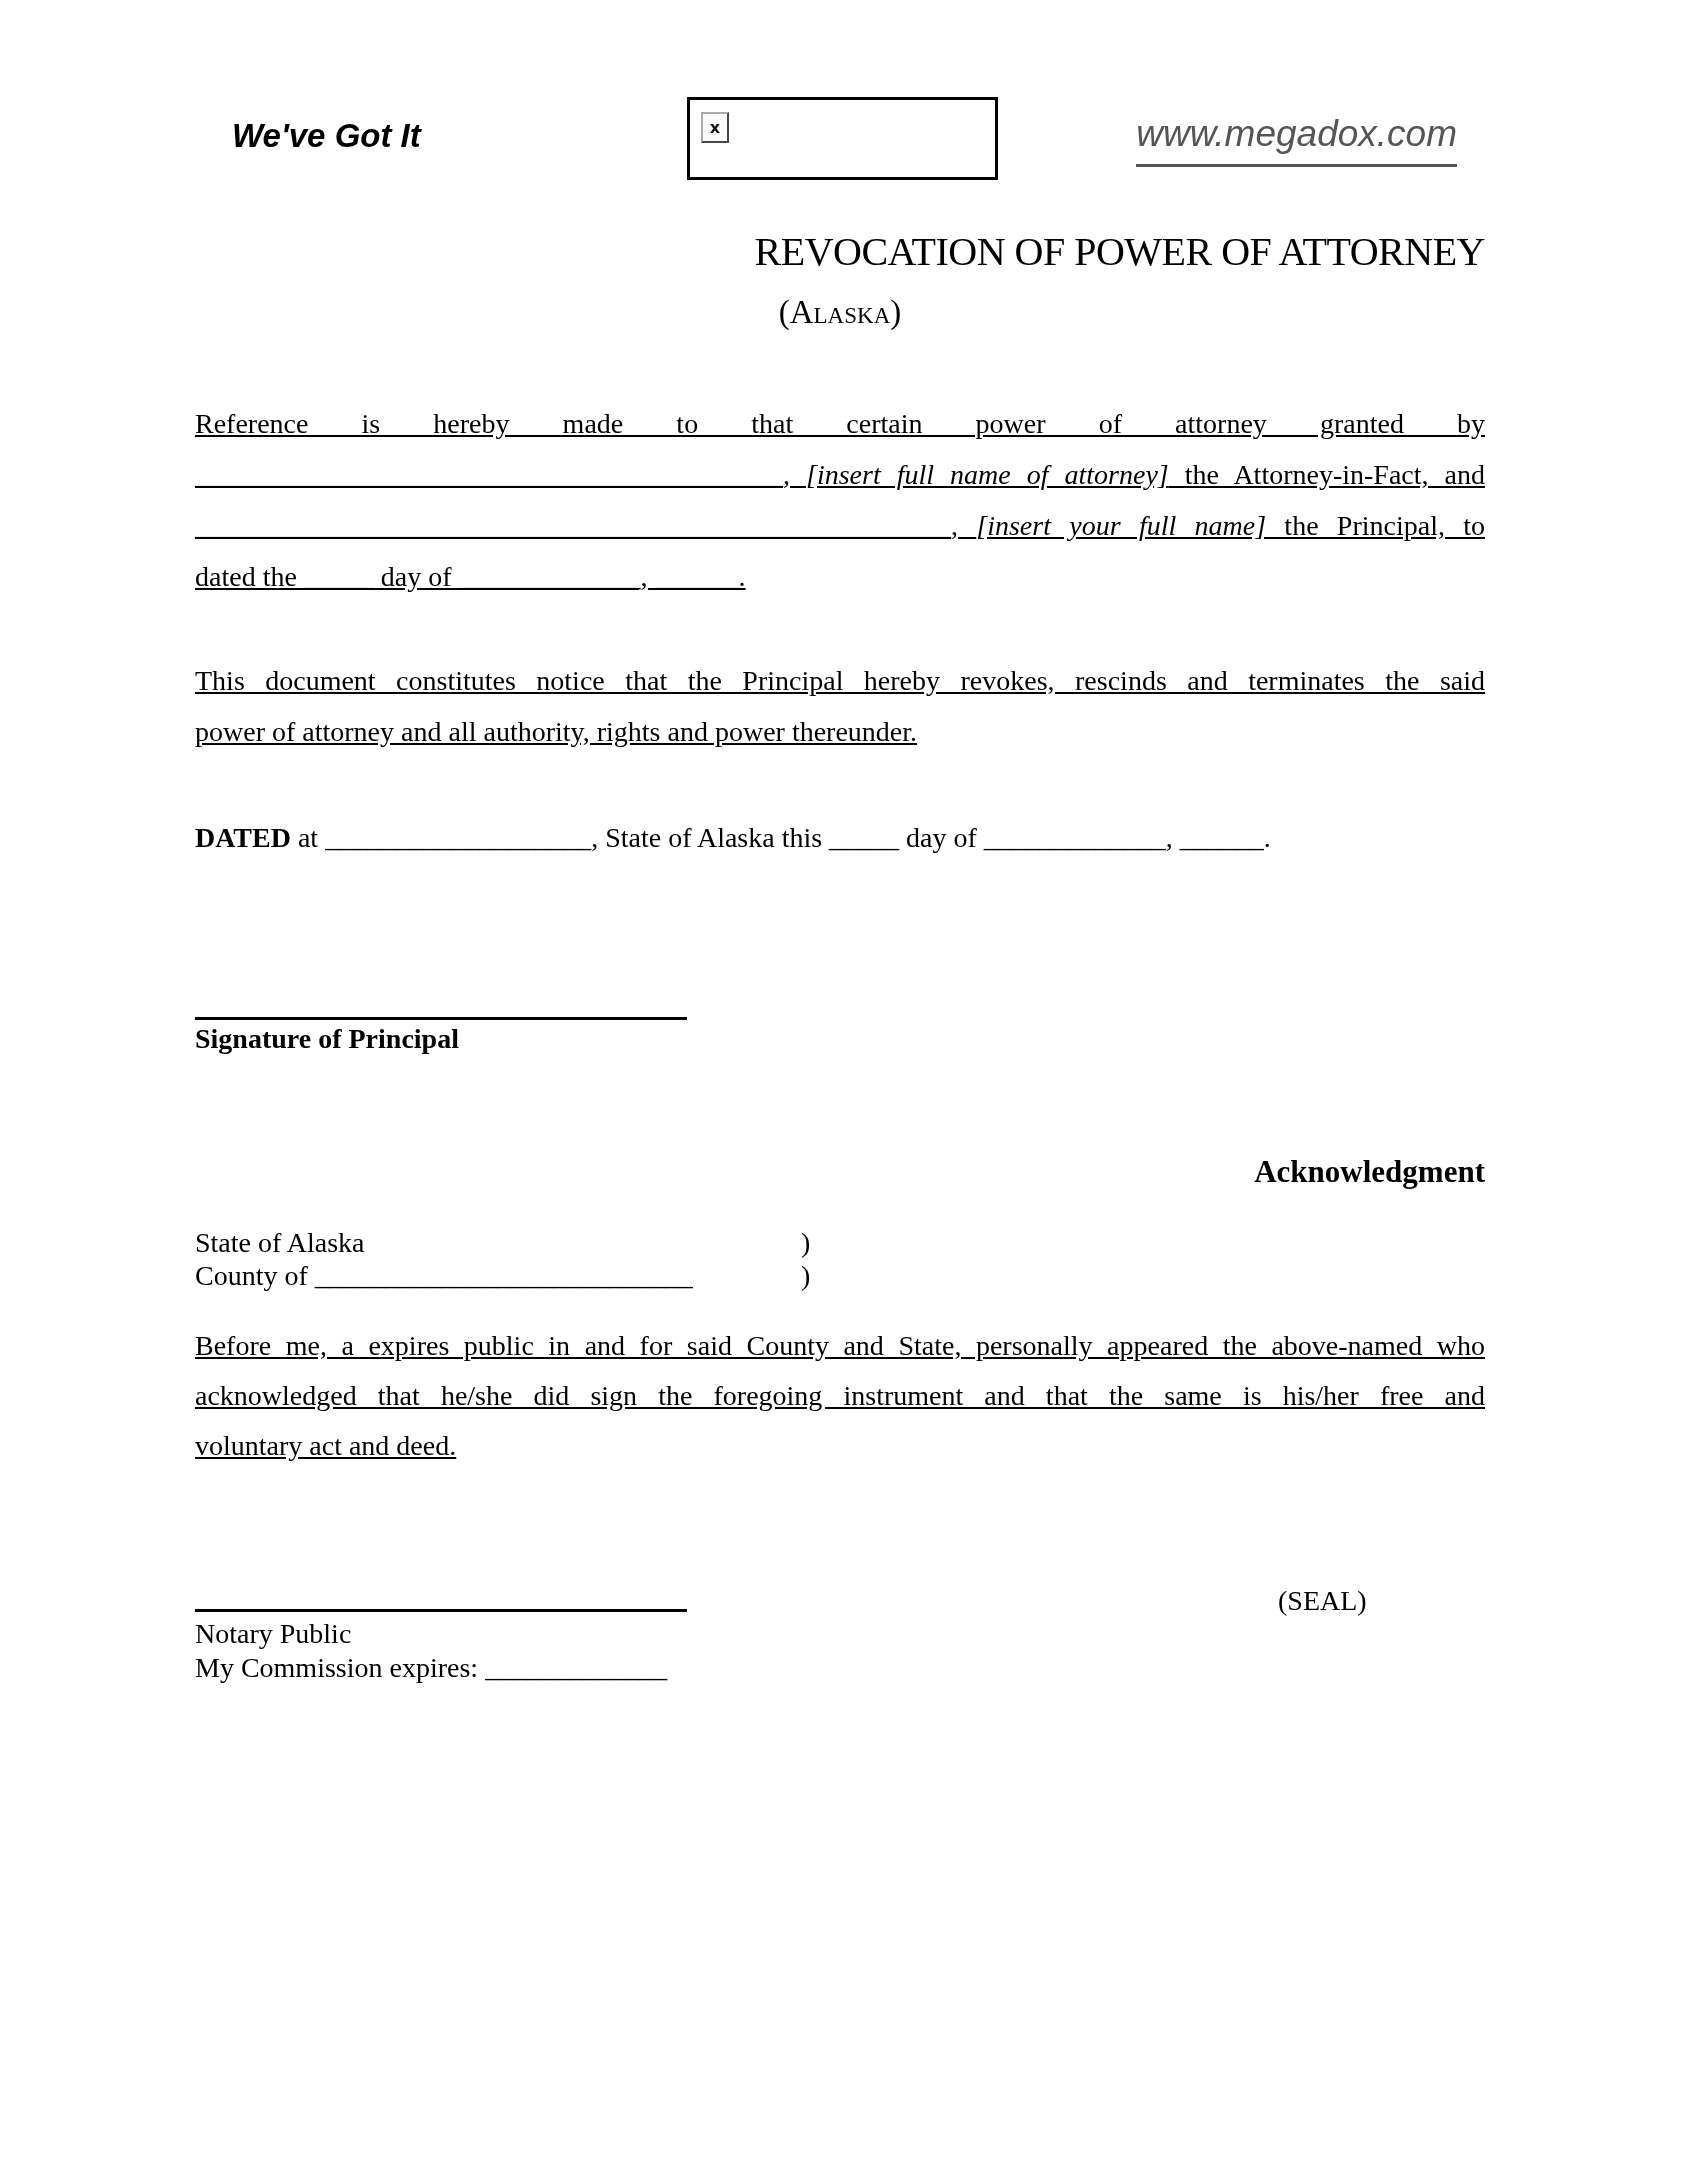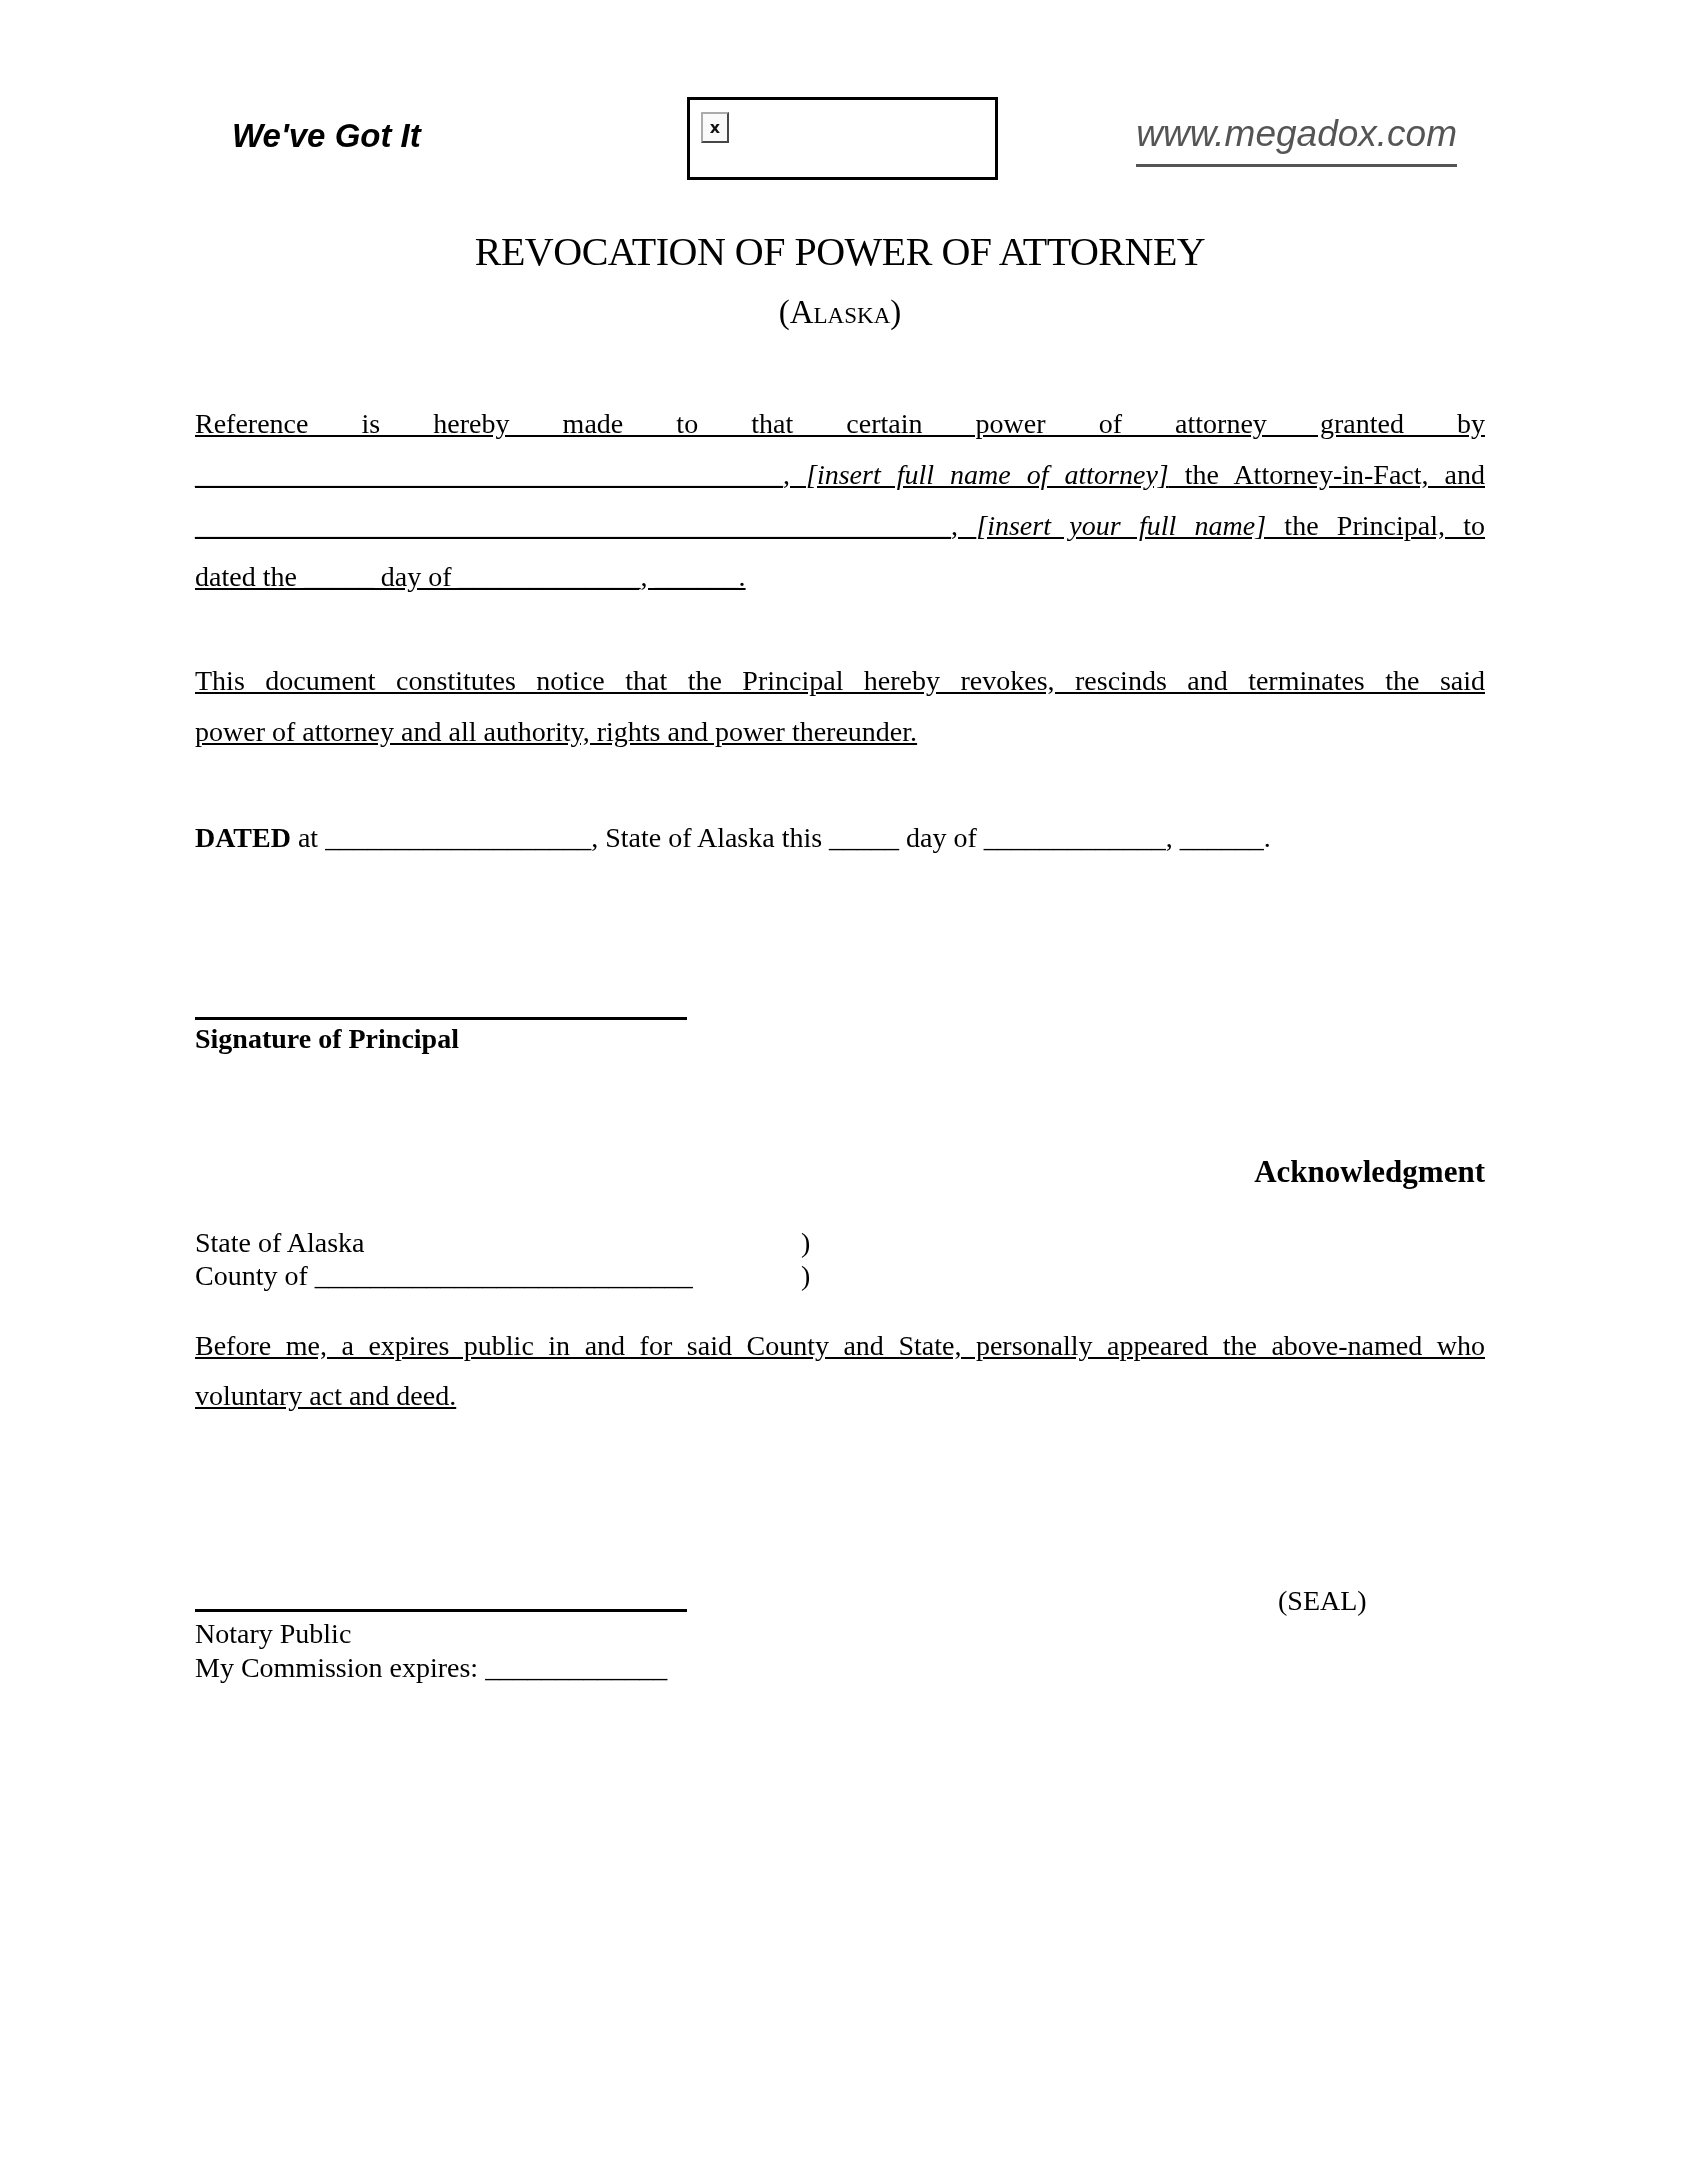--- a/index.html
+++ b/index.html
@@ -40,21 +40,21 @@
   .hdr-right {
     position: absolute; right: 226px; top: 113px;
     font-family: "Liberation Sans", sans-serif;
     font-style: italic; font-size: 37px; color: #555555;
   }
   .hdr-right .url { border-bottom: 3px solid #555555; padding-bottom: 10px; }
 
   
   .title {
     position: absolute; left: 195px; top: 228px; width: 1290px;
-    text-align: center; font-size: 40px; letter-spacing: -0.5px;
+    text-align: right; font-size: 40px; letter-spacing: -0.5px;
   }
   .subtitle {
     position: absolute; left: 195px; top: 294px; width: 1290px;
     text-align: center; font-size: 33px; font-variant: small-caps;
   }
 
   
   .para { position: absolute; left: 195px; width: 1290px; font-size: 28px; text-decoration: underline; }
   .p1 { top: 398px; line-height: 51px; }
   .p2 { top: 655px; line-height: 51px; }
@@ -137,20 +137,21 @@
 
   <div class="ack-head">Acknowledgment</div>
 
   <div class="venue">
     <div class="vline"><span>State of Alaska</span><span class="paren">)</span></div>
     <div class="vline"><span>County of </span><span>___________________________</span><span class="paren">)</span></div>
   </div>
 
   <div class="para p3">
     <div class="jline">Before me, a expires public in and for said County and State, personally appeared the above-named who</div>
+    <div class="jline">acknowledged that he/she did sign the foregoing instrument and that the same is his/her free and</div>
     <div class="lline">voluntary act and deed.</div>
   </div>
 
   <div class="not-rule"></div>
   <div class="seal">(SEAL)</div>
   <div class="not-label">Notary Public</div>
   <div class="commission"><span>My Commission expires: </span><span>_____________</span></div>
 
 </div>
 

